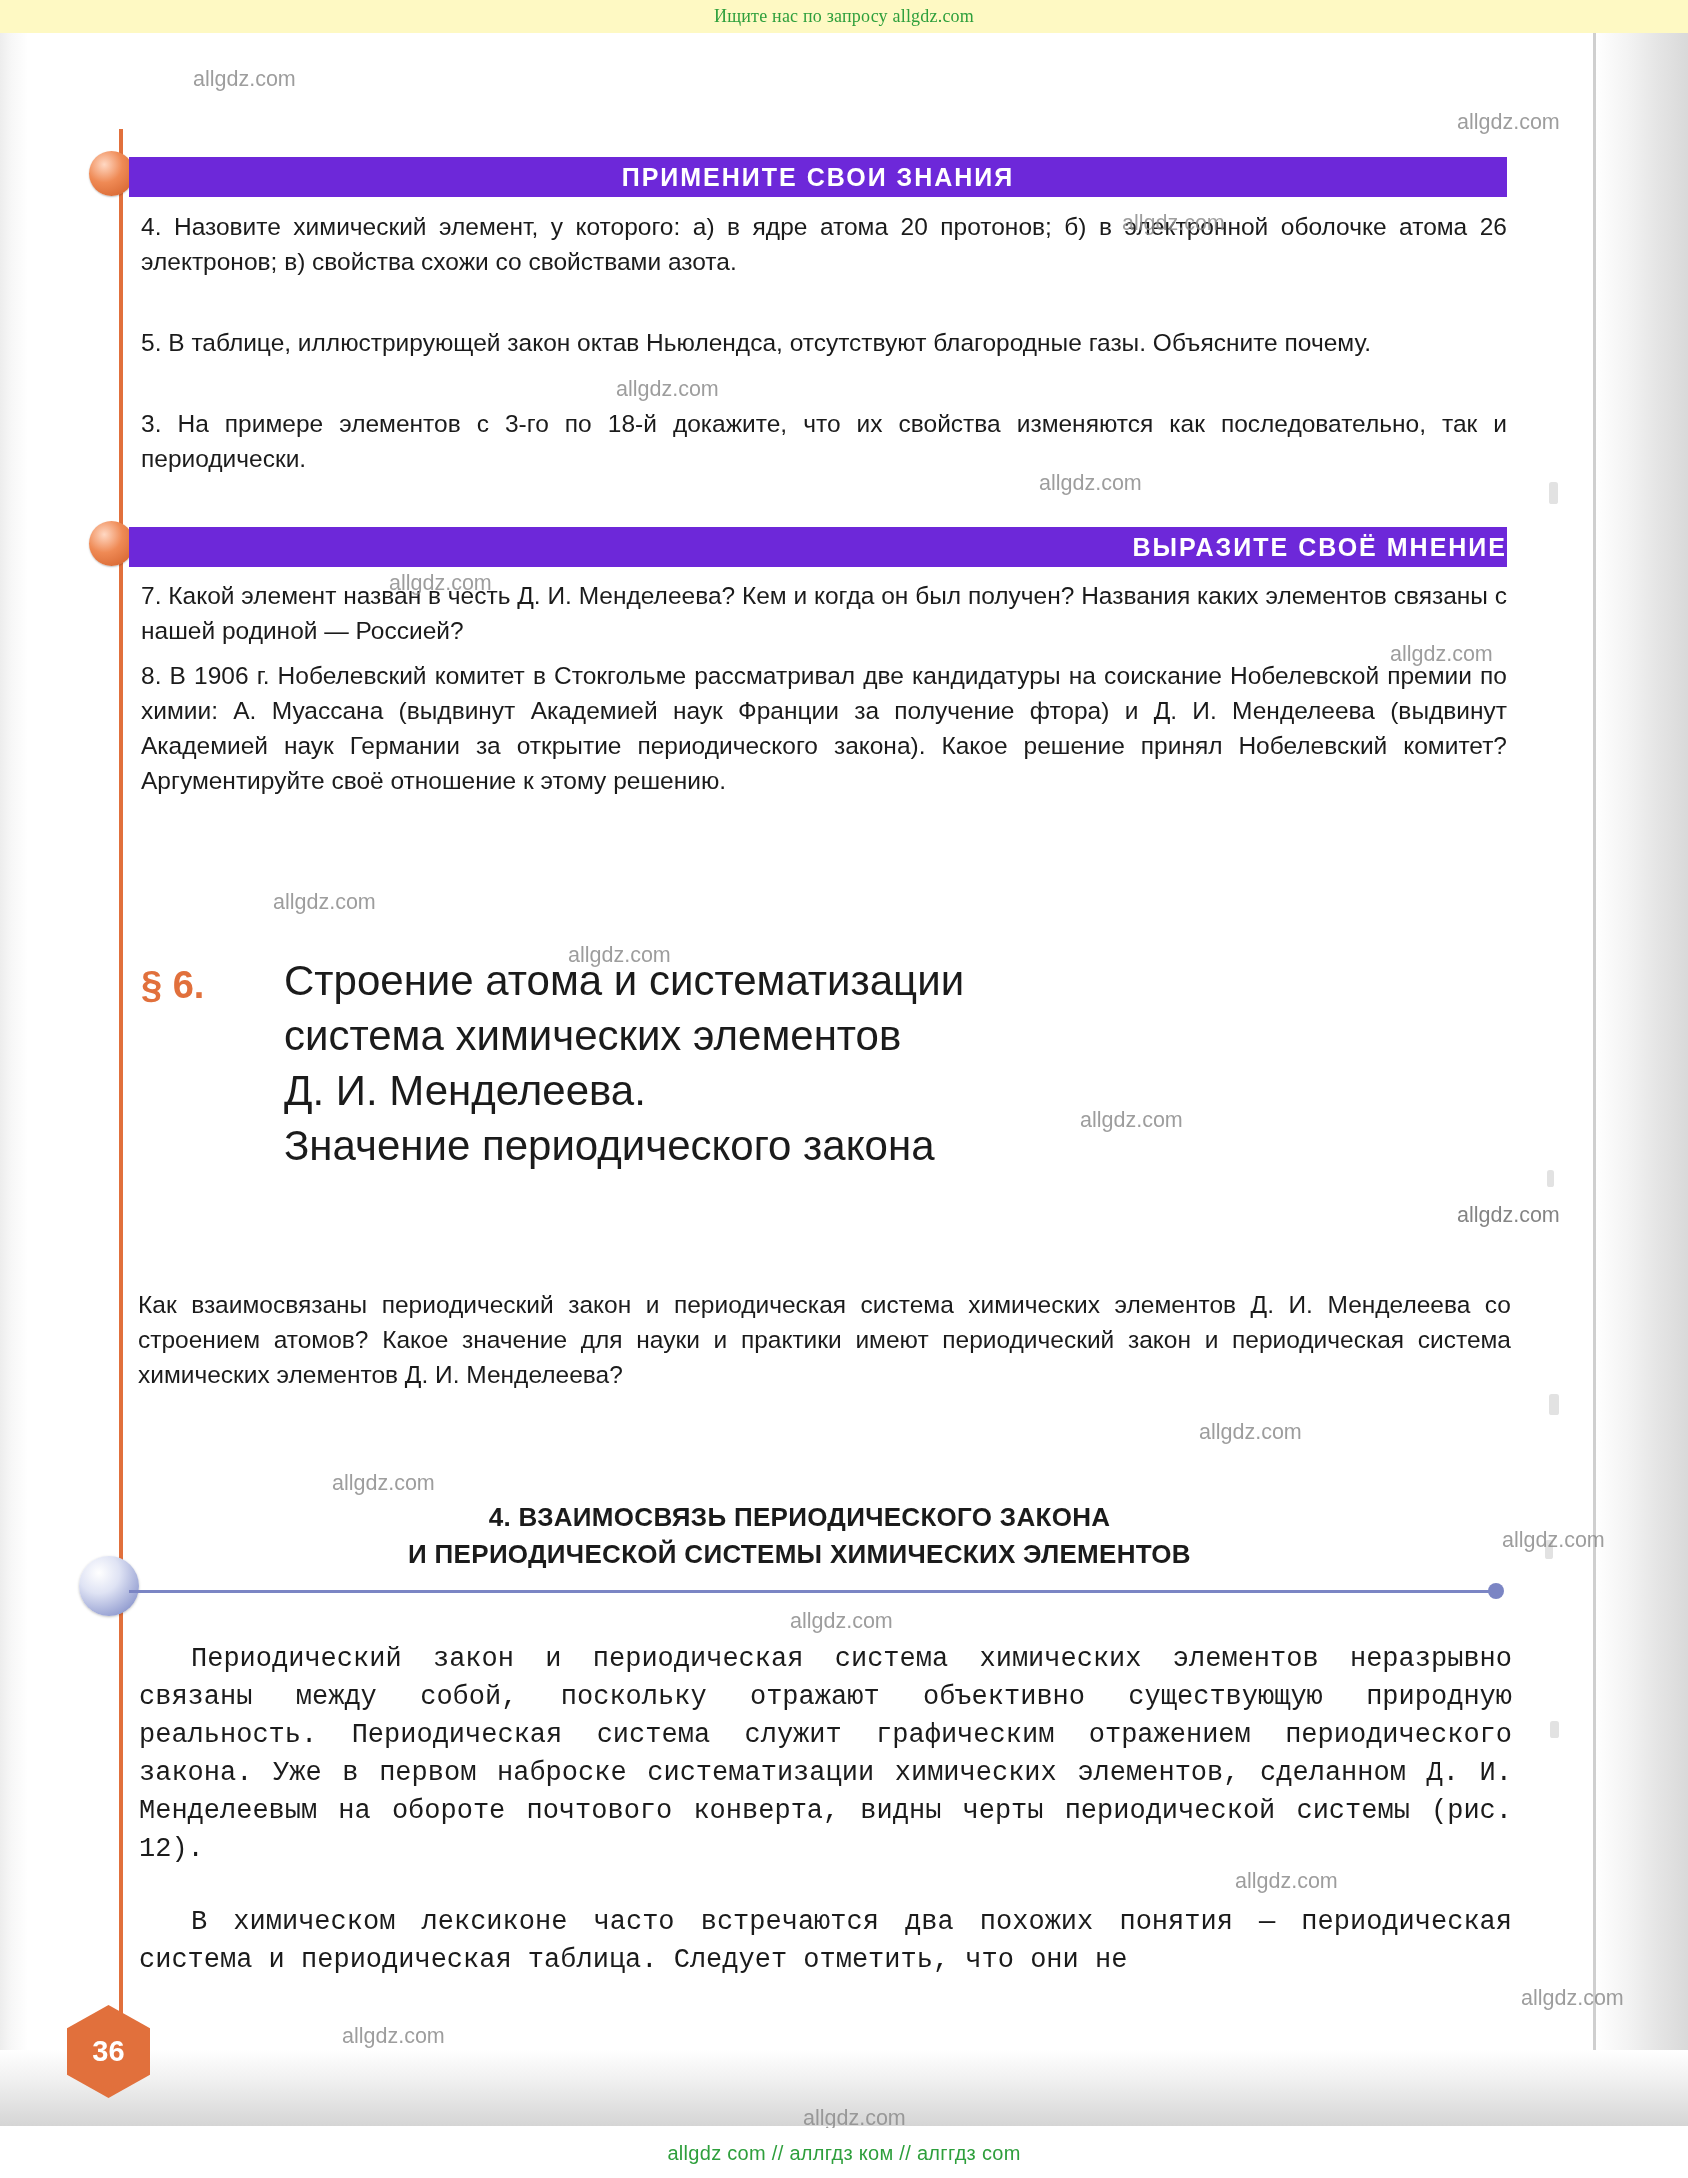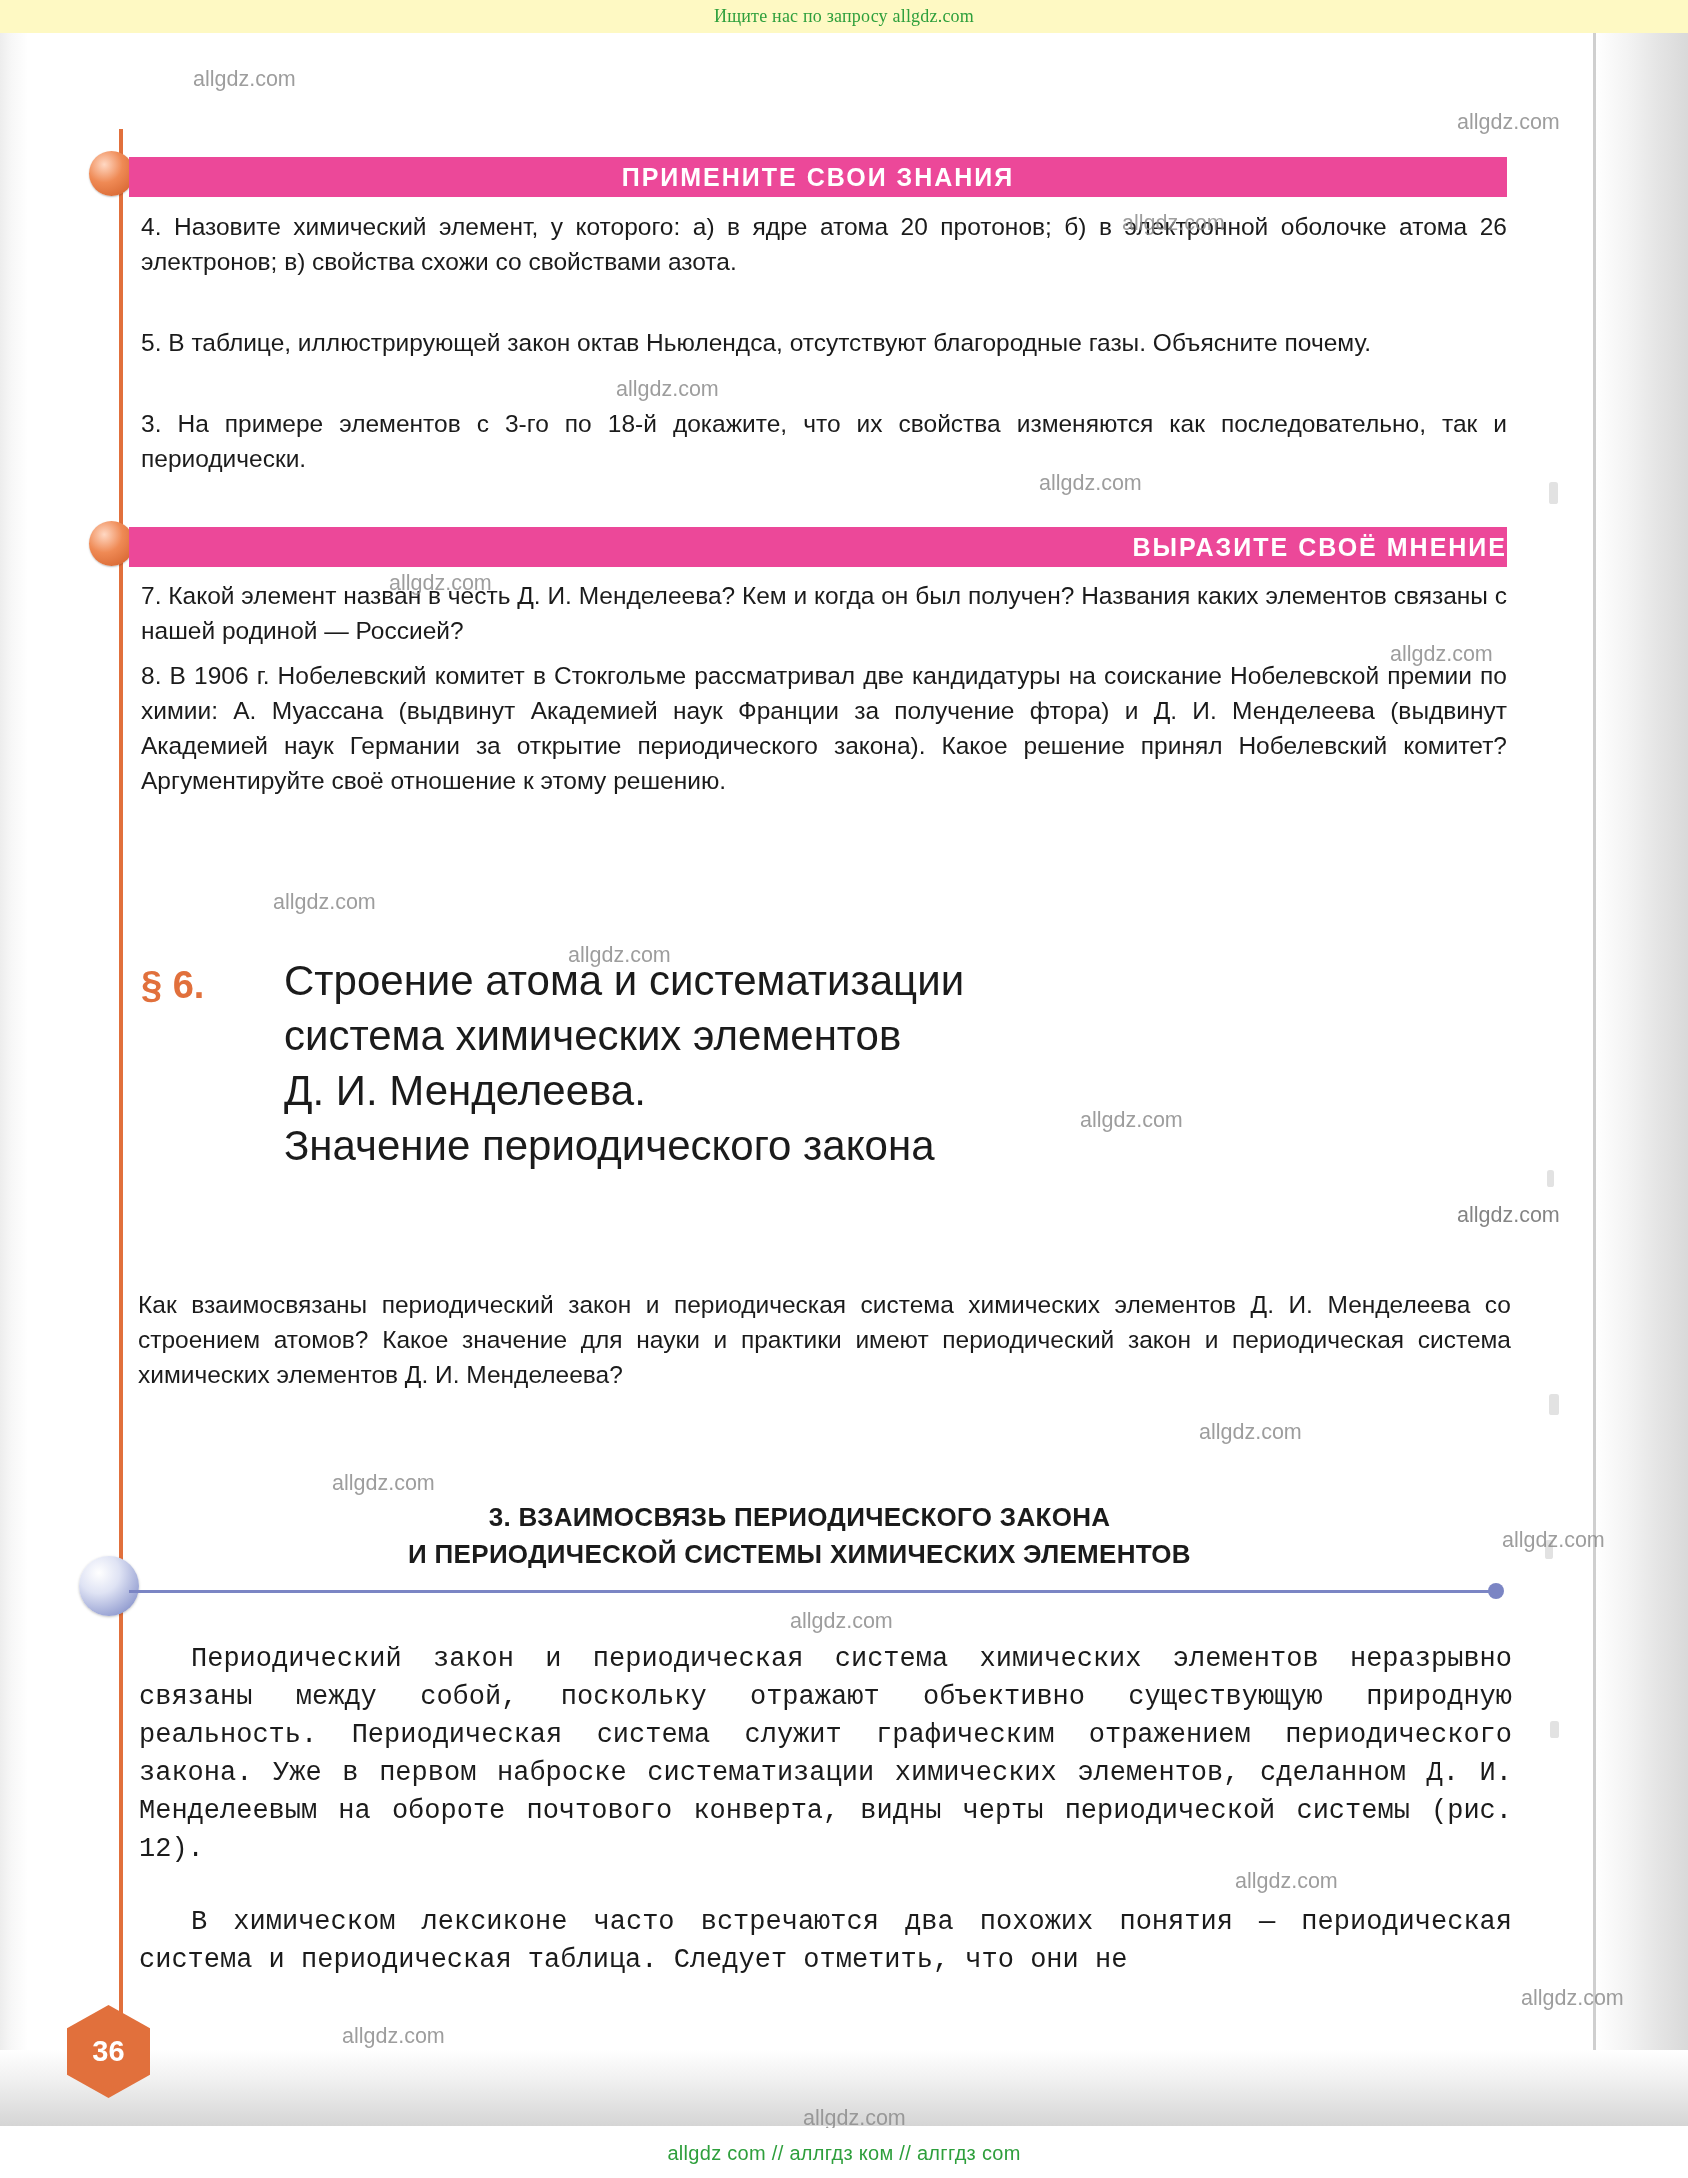--- a/index.html
+++ b/index.html
@@ -74,21 +74,21 @@
     top: 129px;
     width: 4.3px;
     height: 1910px;
     background: #e1703c;
   }
 
   
   .band {
     position: absolute;
     height: 40px;
-    background: #ec4899;
+    background: #6d28d9;
     color: #ffffff;
     font-weight: bold;
     font-size: 25px;
     letter-spacing: 2px;
     text-align: center;
     line-height: 40px;
   }
   .bullet-ball {
     position: absolute;
     width: 45px; height: 45px;
@@ -262,21 +262,21 @@
   <div>Строение атома и систематизации</div>
   <div>система химических элементов</div>
   <div>Д. И. Менделеева.</div>
   <div>Значение периодического закона</div>
 </div>
 
 <div class="para" style="left:138px; top:1287px; width:1373px;">Как взаимосвязаны периодический закон и периодическая система химических элементов Д. И. Менделеева со строением атомов? Какое значение для науки и практики имеют периодический закон и периодическая система химических элементов Д. И. Менделеева?</div>
 
 <div class="sphere"></div>
 <div class="sub-head">
-  <div>3. ВЗАИМОСВЯЗЬ ПЕРИОДИЧЕСКОГО ЗАКОНА</div>
+  <div>4. ВЗАИМОСВЯЗЬ ПЕРИОДИЧЕСКОГО ЗАКОНА</div>
   <div>И ПЕРИОДИЧЕСКОЙ СИСТЕМЫ ХИМИЧЕСКИХ ЭЛЕМЕНТОВ</div>
 </div>
 <div class="sub-rule"></div>
 <div class="sub-rule-dot"></div>
 
 <div class="para serif" style="left:139px; top:1640px; width:1373px; text-indent:52px;">Периодический закон и периодическая система химических элементов неразрывно связаны между собой, поскольку отражают объективно существующую природную реальность. Периодическая система служит графическим отражением периодического закона. Уже в первом наброске систематизации химических элементов, сделанном Д. И. Менделеевым на обороте почтового конверта, видны черты периодической системы (рис. 12).</div>
 
 <div class="para serif" style="left:139px; top:1903px; width:1373px; text-indent:52px;">В химическом лексиконе часто встречаются два похожих понятия — периодическая система и периодическая таблица. Следует отметить, что они не</div>
 
 <div class="page-num">36</div>

